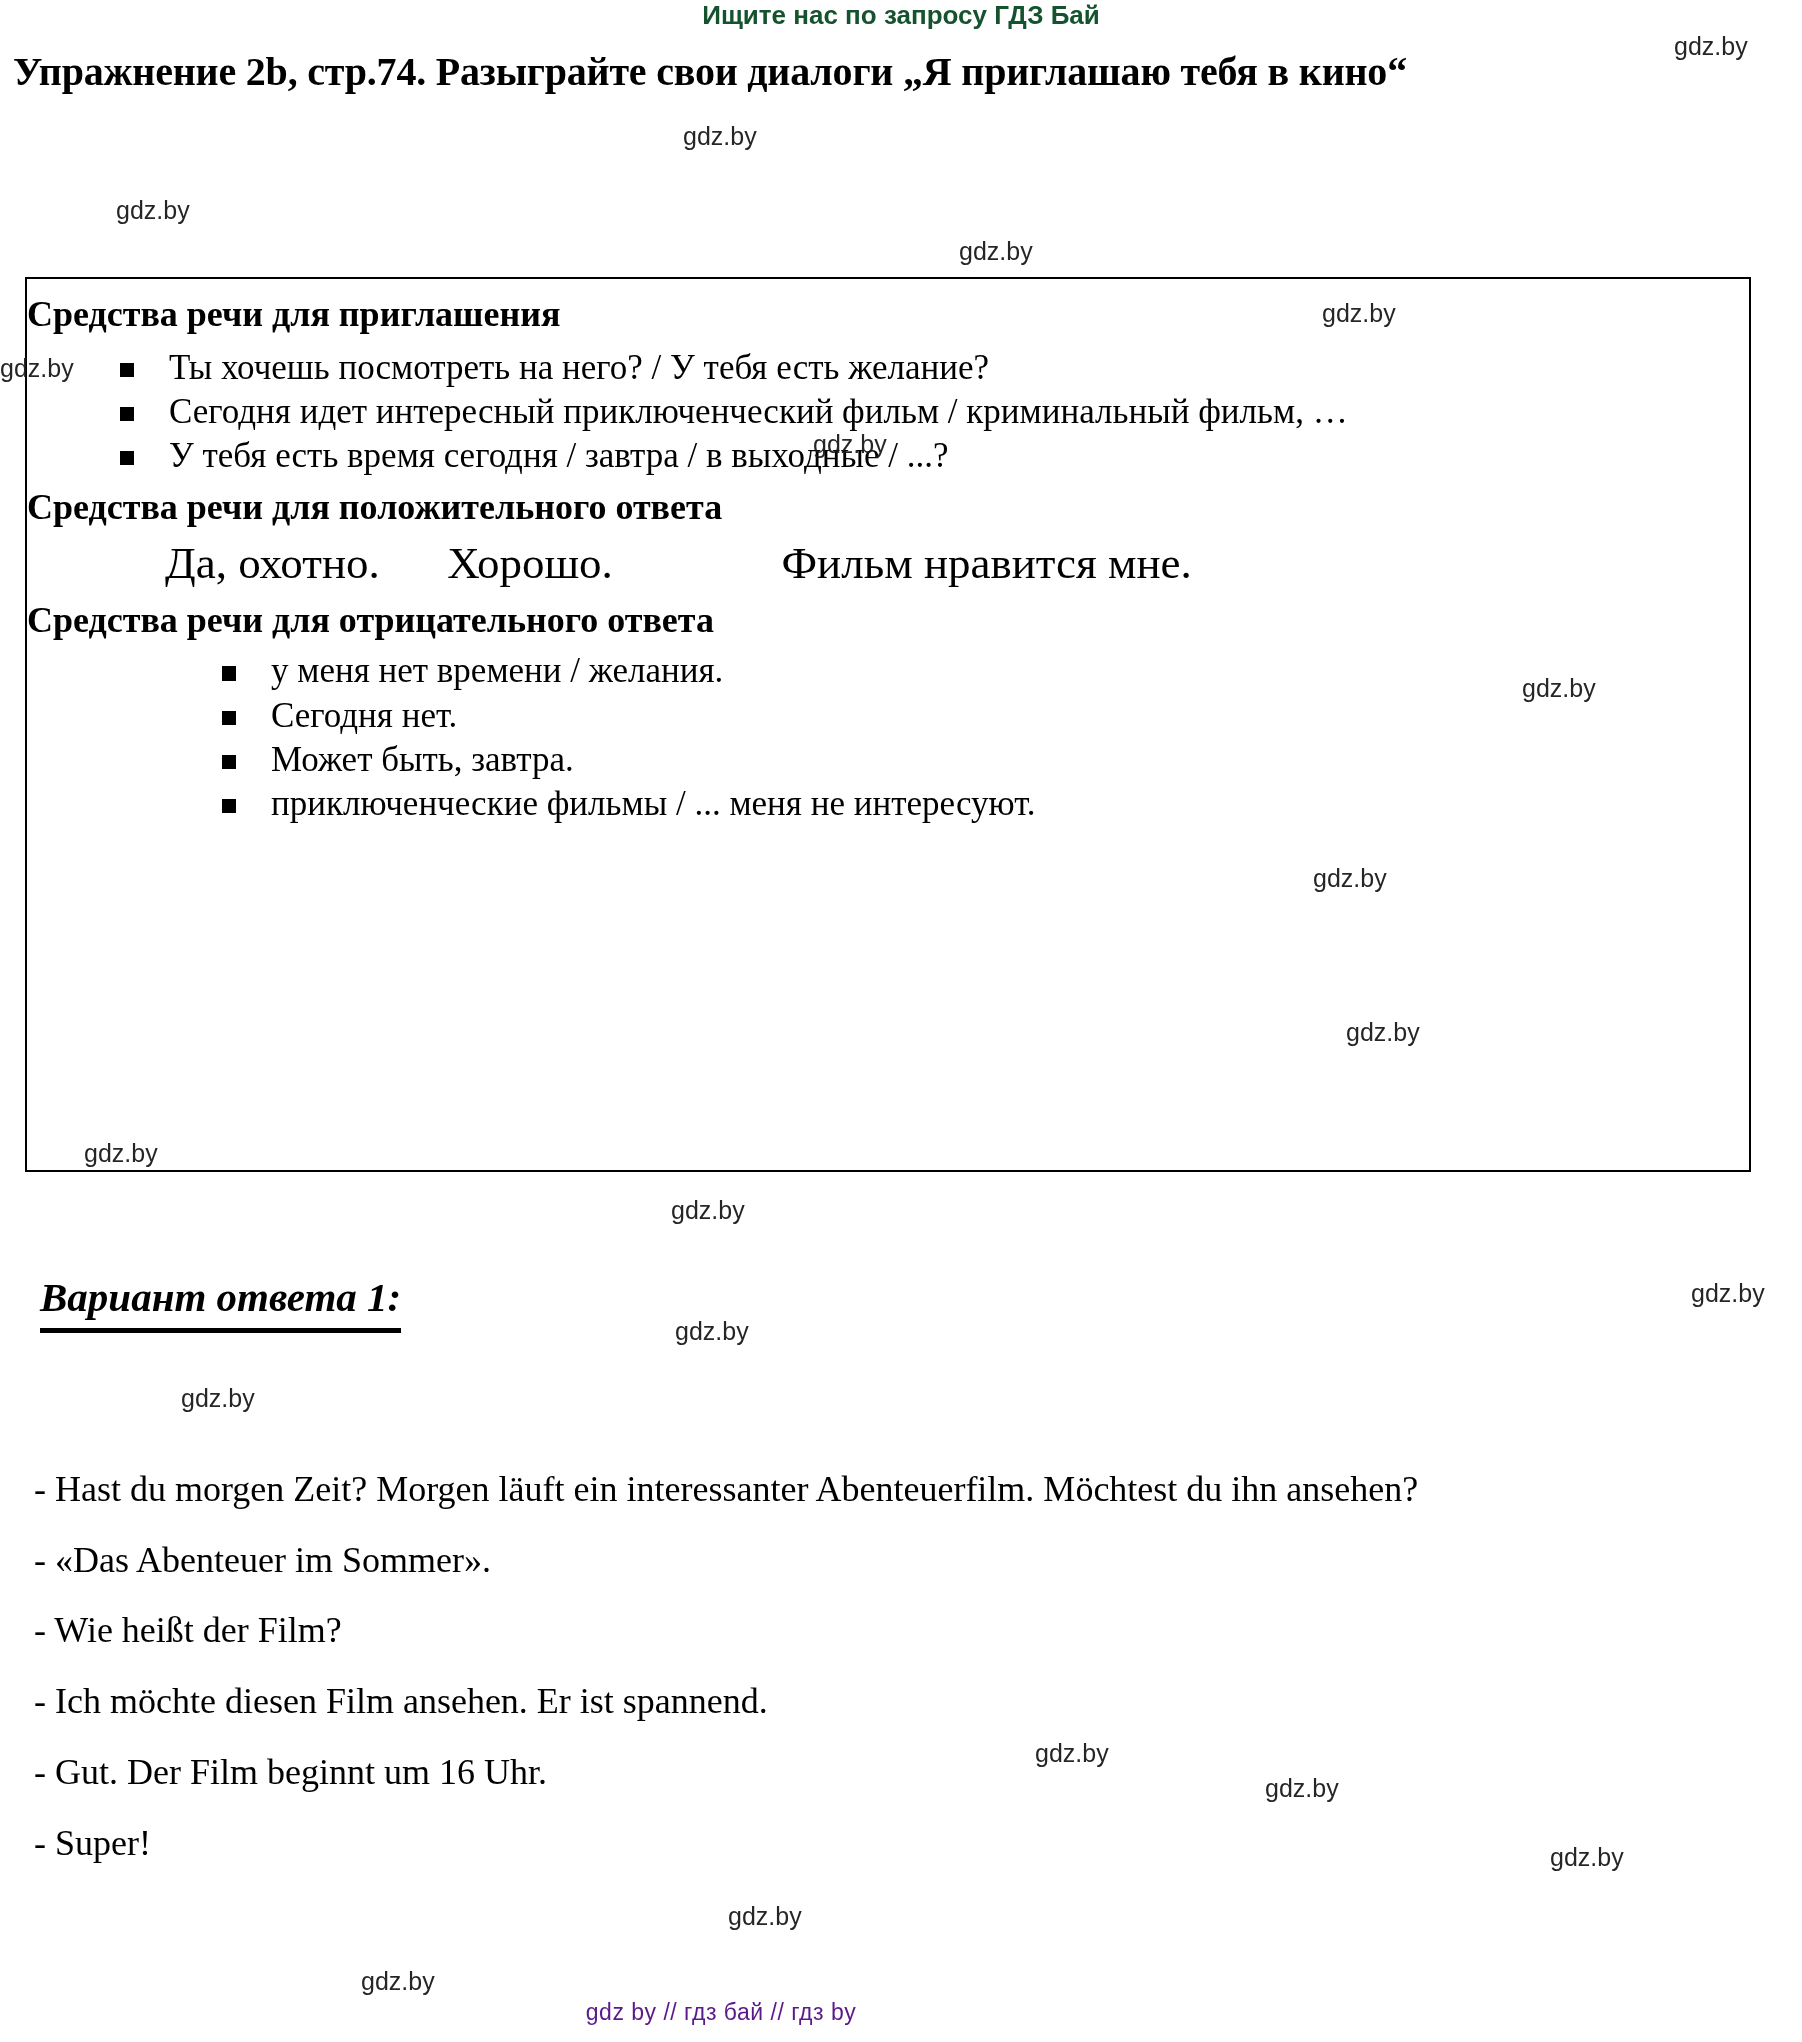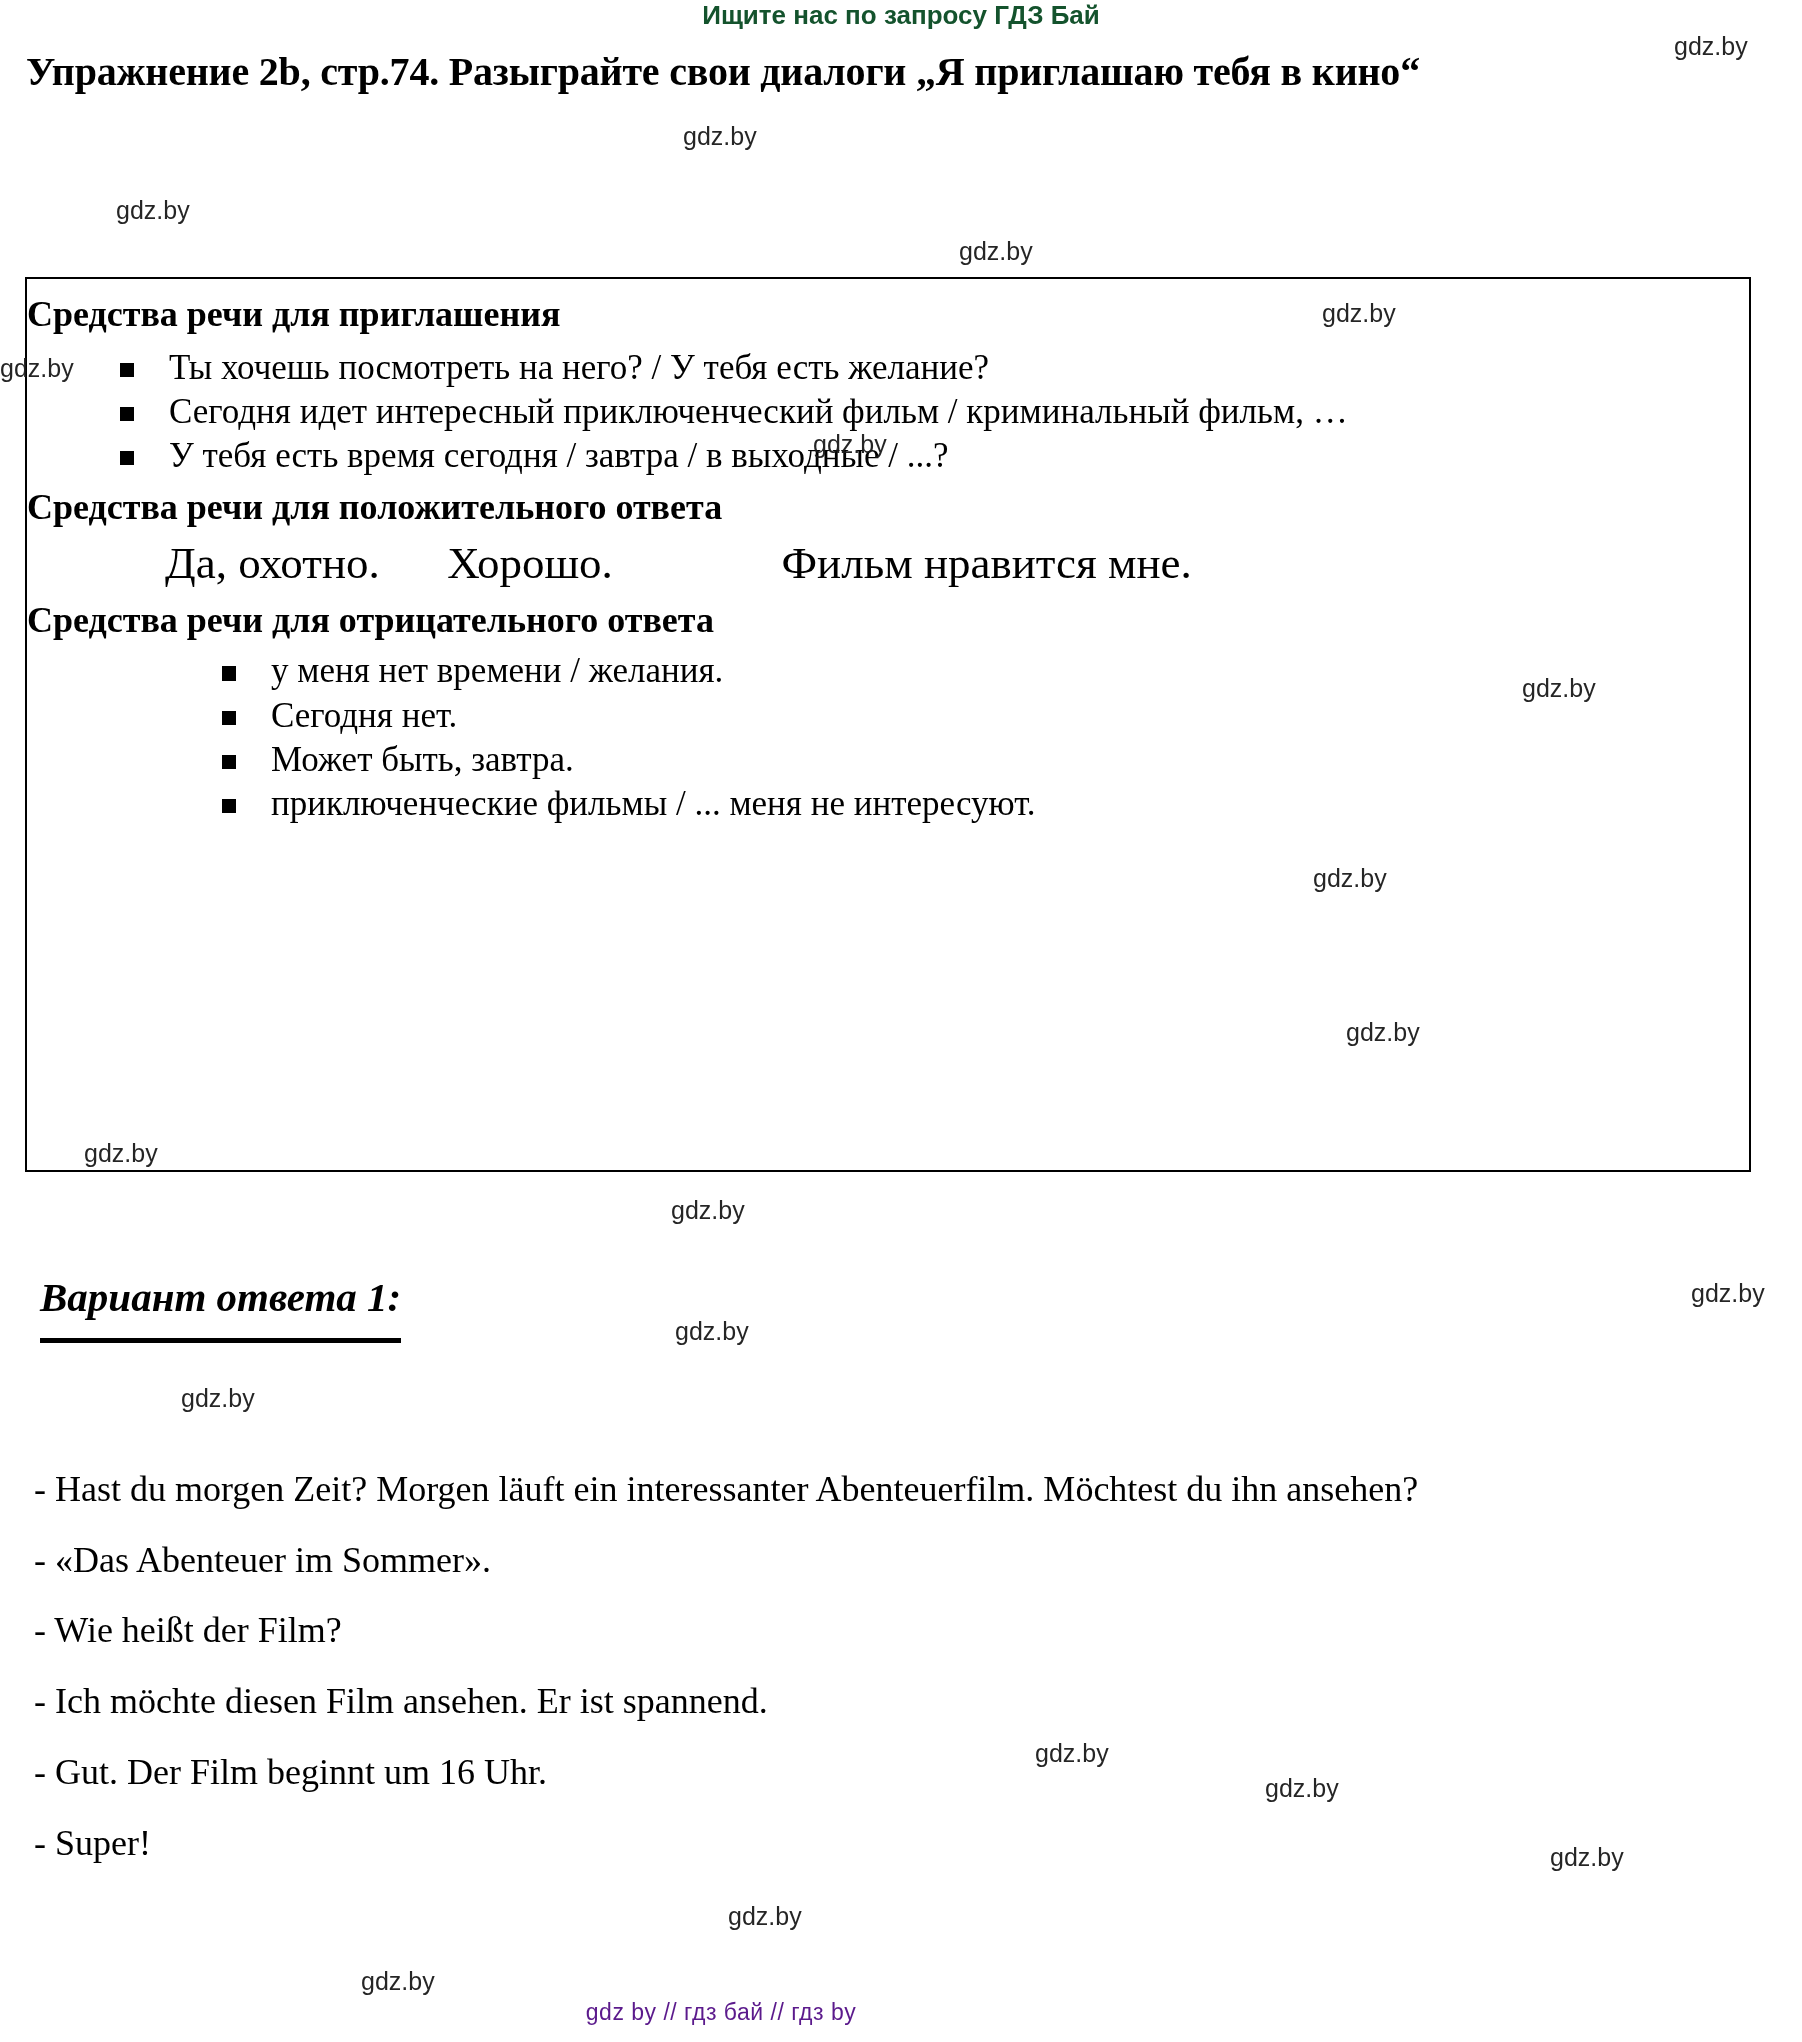--- a/index.html
+++ b/index.html
@@ -41,21 +41,21 @@
     font-size: 26px;
     font-weight: 600;
     color: #14c414;
     z-index: 6;
   }
 
   
   .ex-title {
     position: absolute;
     top: 44px;
-    left: 26px;
+    left: 13px;
     width: 1702px;
     font-size: 40px;
     font-weight: 700;
     line-height: 1.42;
     font-stretch: condensed;
     letter-spacing: -0.2px;
   }
 
   
   .frame {
@@ -112,21 +112,21 @@
 
   
   .variant {
     position: absolute;
     left: 40px;
     top: 1274px;
     font-size: 41px;
     font-weight: 700;
     font-style: italic;
     border-bottom: 5.7px solid #000;
-    padding-bottom: 17px;
+    padding-bottom: 7px;
     display: inline-block;
     line-height: 1.15;
   }
 
   
   .dialog {
     position: absolute;
     left: 34px;
     top: 1460px;
     width: 1617px;

